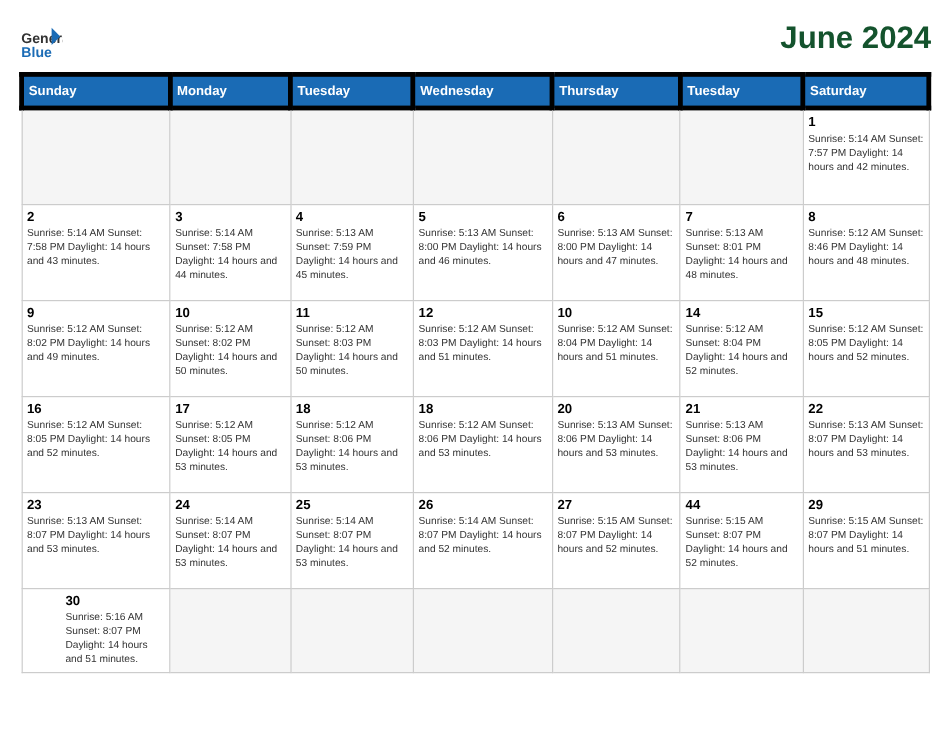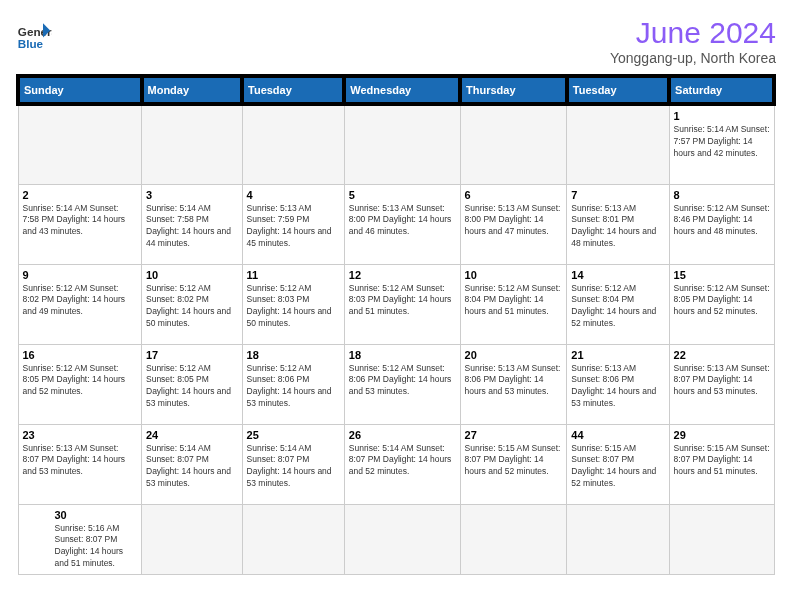--- a/index.html
+++ b/index.html
@@ -22,23 +22,23 @@
       gap: 4px;
     }
     .logo-icon {
       width: 36px;
       height: 36px;
     }
     .title-area {
       text-align: right;
     }
     .month-title {
-      font-size: 30px;
-      font-weight: normal;
-      color: #8b5cf6;
+      font-size: 26px;
+      font-weight: bold;
+      color: #14532d;
     }
     .subtitle {
       font-size: 14px;
       color: #555;
     }
     table {
       width: 100%;
       border-collapse: collapse;
       font-size: 9.5px;
     }
@@ -84,21 +84,20 @@
 <div class="header-area">
   <div class="logo">
     <svg class="logo-icon" viewBox="0 0 40 40">
       <text x="2" y="22" font-size="13" font-weight="bold" fill="#333" font-family="Arial">General</text>
       <text x="2" y="35" font-size="13" font-weight="bold" fill="#1a6bb5" font-family="Arial">Blue</text>
       <polygon points="30,8 38,16 30,24" fill="#1a6bb5"></polygon>
     </svg>
   </div>
   <div class="title-area">
     <div class="month-title">June 2024</div>
-    <div class="subtitle">Yonggang-up, North Korea</div>
   </div>
 </div>
 
 <table>
   <thead>
     <tr>
     <th>Sunday</th>
         <th>Monday</th>
         <th>Tuesday</th>
         <th>Wednesday</th>

